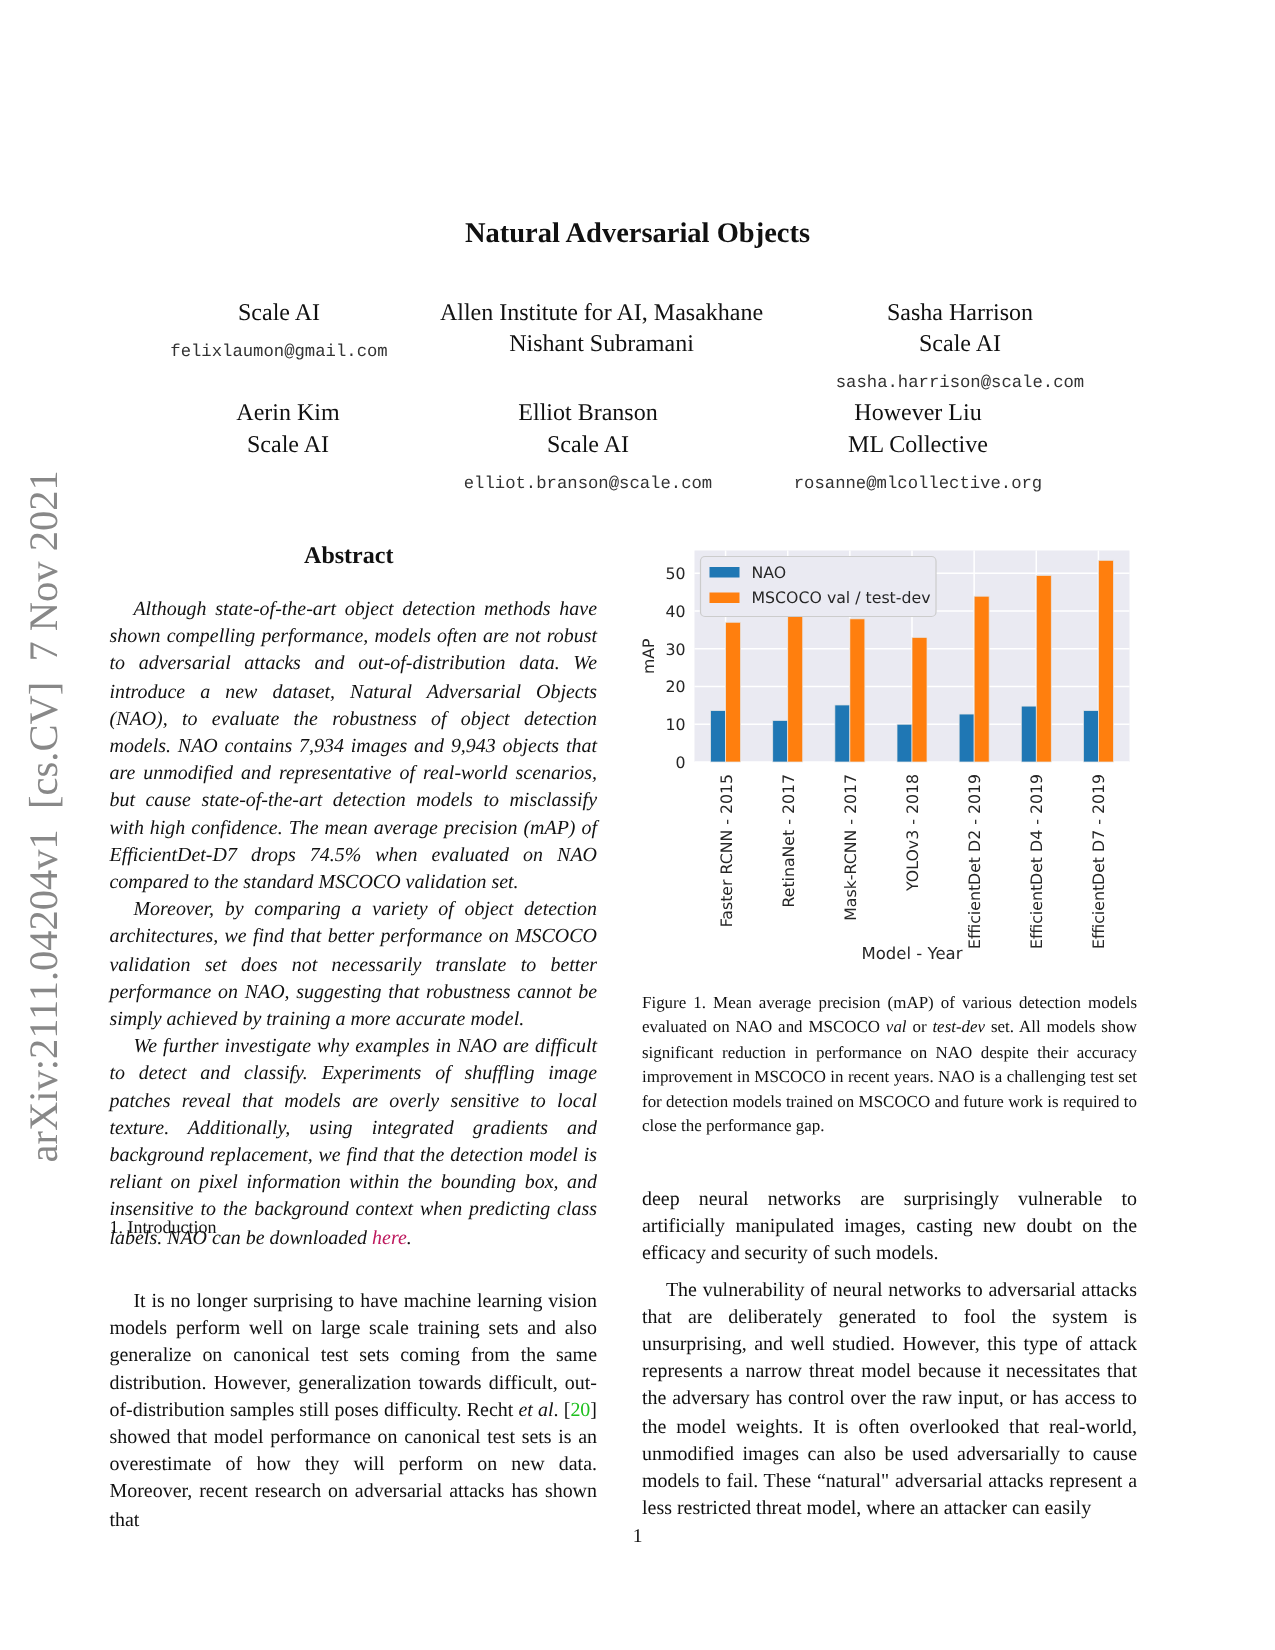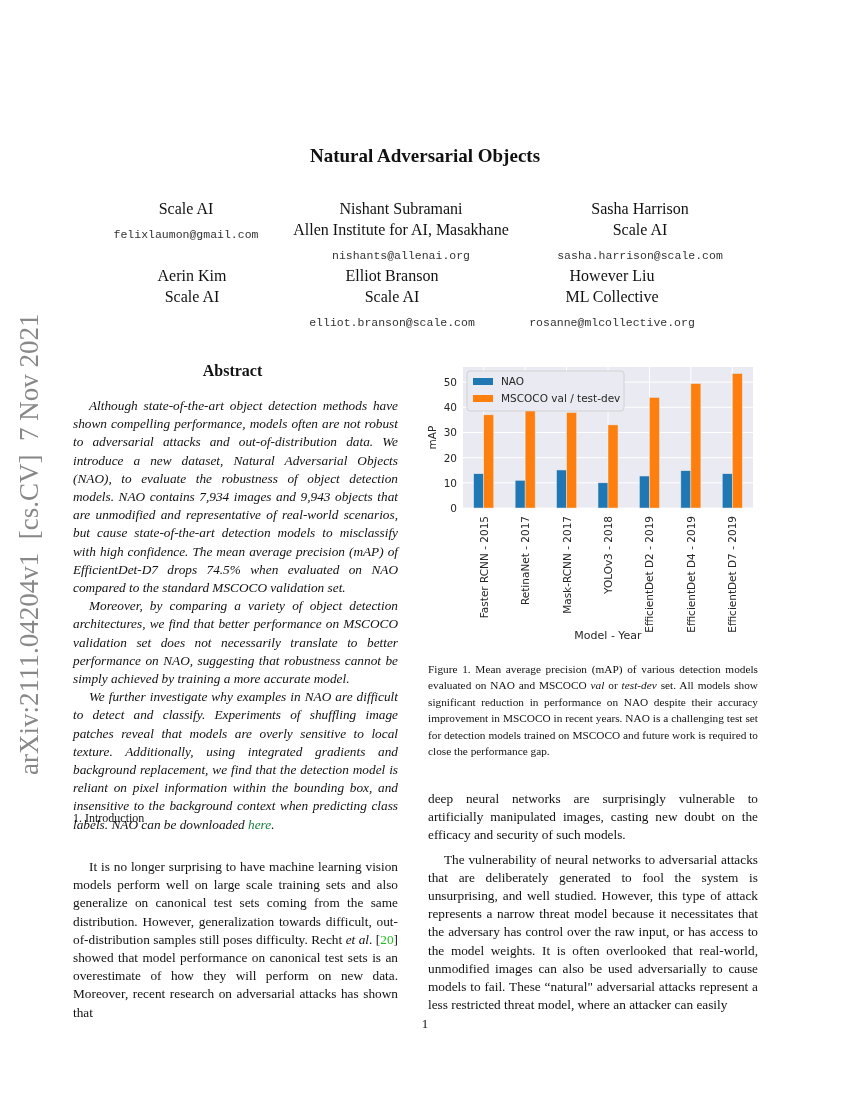--- a/index.html
+++ b/index.html
@@ -10,21 +10,21 @@
   .author { position: absolute; text-align: center; width: 270px; font-size: 16px; line-height: 21px; }
   .author .email { font-family: "Liberation Mono", "DejaVu Sans Mono", monospace; font-size: 11.5px;
                    color: #333; margin-top: 5px; display: block; }
   .sidebar { position: absolute; left: 14px; top: 775px; transform-origin: 0 0; transform: rotate(-90deg);
              font-size: 27px; color: #888; white-space: pre; font-family: "Liberation Serif", serif; }
   .col { position: absolute; font-size: 13.3px; line-height: 18.2px; text-align: justify; }
   .col p { margin: 0; text-indent: 1.2em; }
   .abstract-head { position: absolute; left: 60px; width: 345px; top: 362px; text-align: center;
                    font-weight: bold; font-size: 16px; }
   .abstract { left: 73px; top: 397px; width: 325px; font-style: italic; }
-  .link { color: #15803d; }
+  .link { color: #be185d; }
   .cite { color: #1ec01e; }
   .sec-head { position: absolute; left: 73px; top: 811px; font-size: 12px; font-weight: normal; }
   .intro { left: 73px; top: 858px; width: 325px; }
   .right-text { left: 428px; top: 790px; width: 330px; }
   .right-text p + p { margin-top: 6px; }
   .caption { position: absolute; left: 428px; top: 661px; width: 330px; font-size: 11.3px; line-height: 16.4px;
              text-align: justify; }
   .caption i { font-style: italic; }
   .pagenum { position: absolute; top: 1016px; left: 0; width: 850px; text-align: center; font-size: 13px; }
   #chart { position: absolute; left: 415px; top: 360px; }
@@ -35,23 +35,22 @@
 
 <div class="sidebar">arXiv:2111.04204v1  [cs.CV]  7 Nov 2021</div>
 
 <div class="title">Natural Adversarial Objects</div>
 
 <div class="author" style="left:51px; top:198px;">
   <div>Scale AI</div>
   <span class="email">felixlaumon@gmail.com</span>
 </div>
 <div class="author" style="left:266px; top:198px;">
+  <div>Allen Institute for AI, Masakhane</div>
   <div>Nishant Subramani</div>
-  <div>Allen Institute for AI, Masakhane</div>
-  <span class="email">nishants@allenai.org</span>
 </div>
 <div class="author" style="left:505px; top:198px;">
   <div>Sasha Harrison</div>
   <div>Scale AI</div>
   <span class="email">sasha.harrison@scale.com</span>
 </div>
 <div class="author" style="left:57px; top:265px;">
   <div>Aerin Kim</div>
   <div>Scale AI</div>
 </div>

